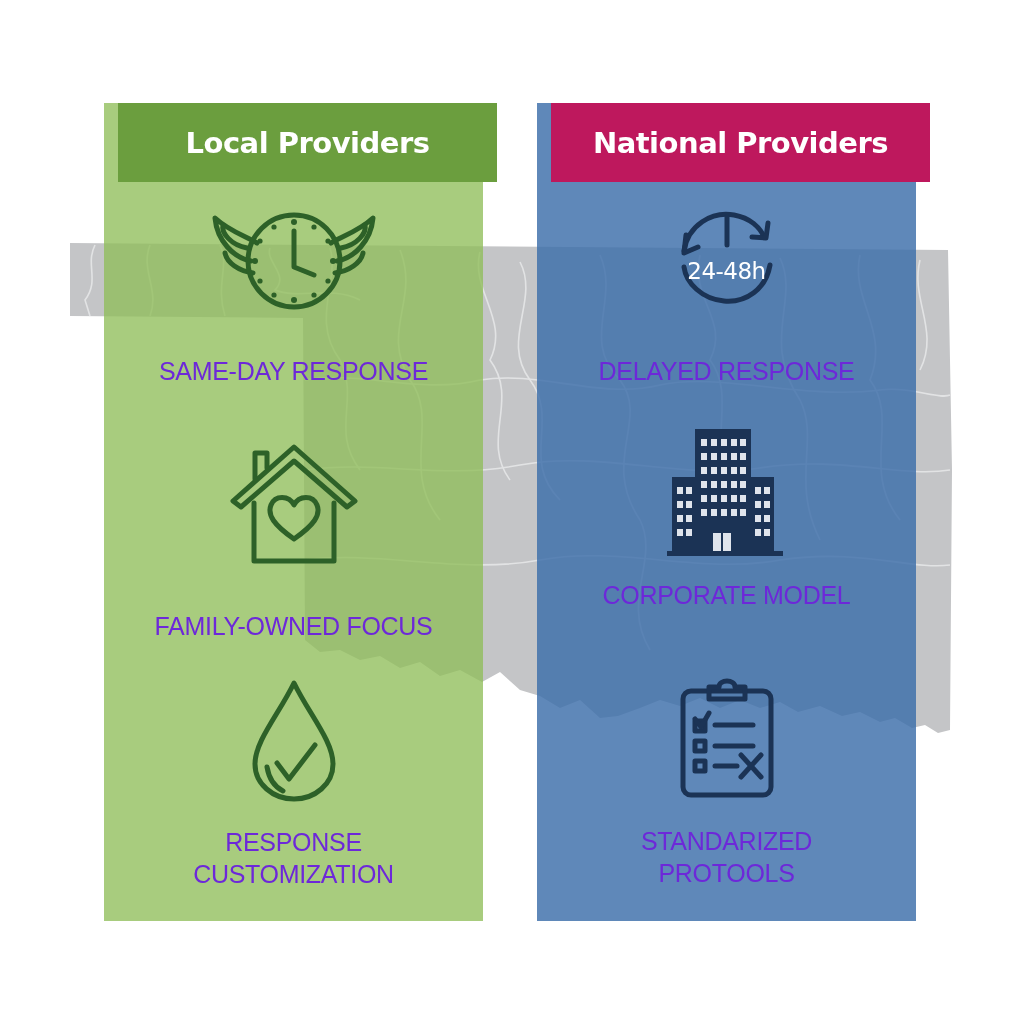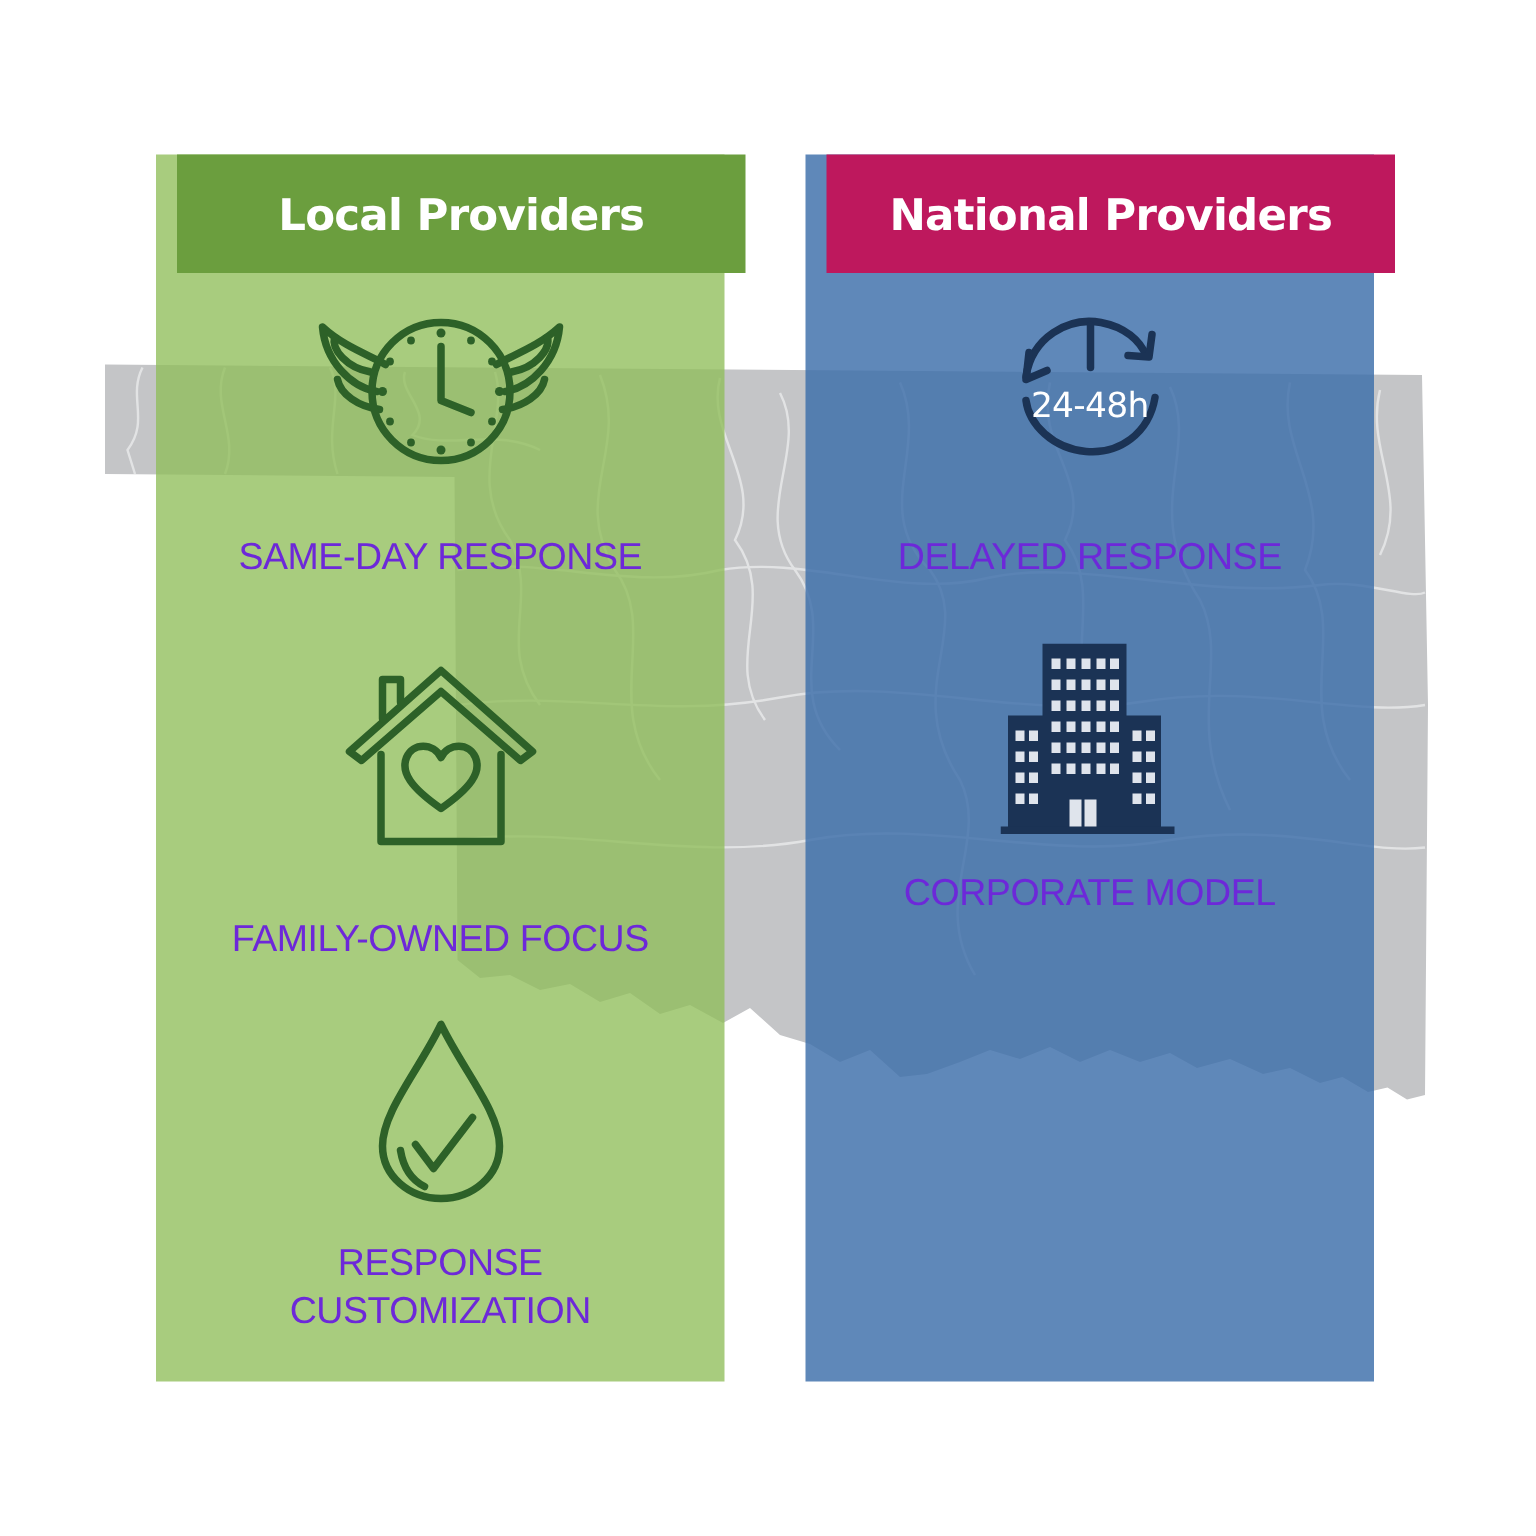--- a/index.html
+++ b/index.html
@@ -172,13 +172,31 @@
           <rect x="97" y="86" width="6" height="7"></rect>
         <rect x="88" y="100" width="6" height="7"></rect>
           <rect x="97" y="100" width="6" height="7"></rect>
         <rect x="46" y="104" width="8" height="18"></rect>
           <rect x="56" y="104" width="8" height="18"></rect>
       </g>
     </svg>
     <div class="label" style="margin-top:22px;">CORPORATE MODEL</div>
   </div>
 
+  <div class="item" style="top:572px;">
+    <svg class="icon" width="96" height="124" viewBox="0 0 96 124">
+      <g fill="none" stroke="#1b3355" stroke-width="5" stroke-linejoin="round" stroke-linecap="round">
+        <rect x="4" y="16" width="88" height="104" rx="8"></rect>
+        <path d="M30,24 L30,12 L40,12 C40,4 56,4 56,12 L66,12 L66,24 Z"></path>
+        <rect x="16" y="46" width="10" height="10"></rect>
+        <path d="M16,44 L22,52 L30,38"></path>
+        <path d="M36,50 L74,50"></path>
+        <rect x="16" y="66" width="10" height="10"></rect>
+        <path d="M36,71 L74,71"></path>
+        <rect x="16" y="86" width="10" height="10"></rect>
+        <path d="M36,91 L58,91"></path>
+        <path d="M62,80 L82,102 M82,80 L62,102"></path>
+      </g>
+    </svg>
+    <div class="label" style="margin-top:26px;">STANDARIZED</div>
+    <div class="label">PROTOOLS</div>
+  </div>
 </div>
 
 </body></html>

